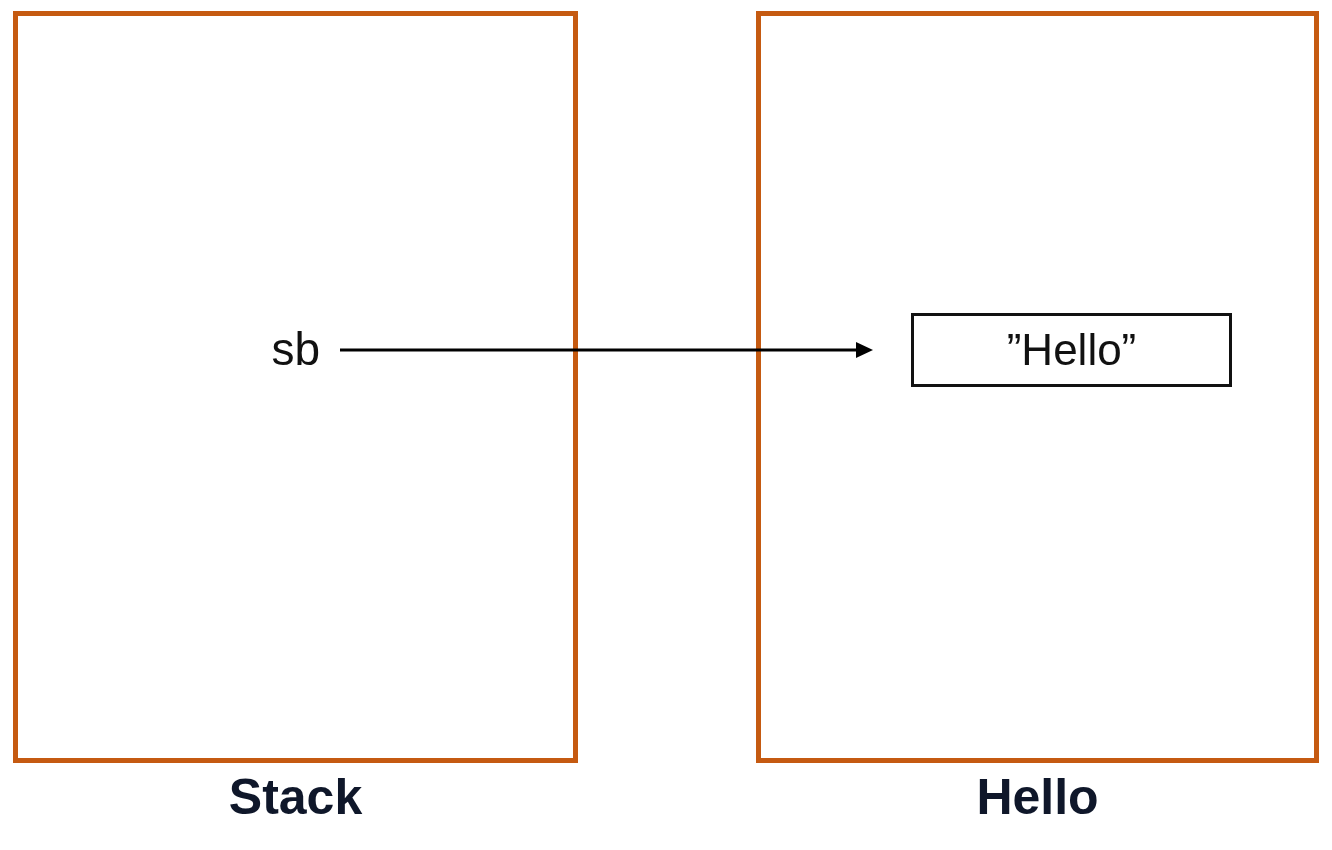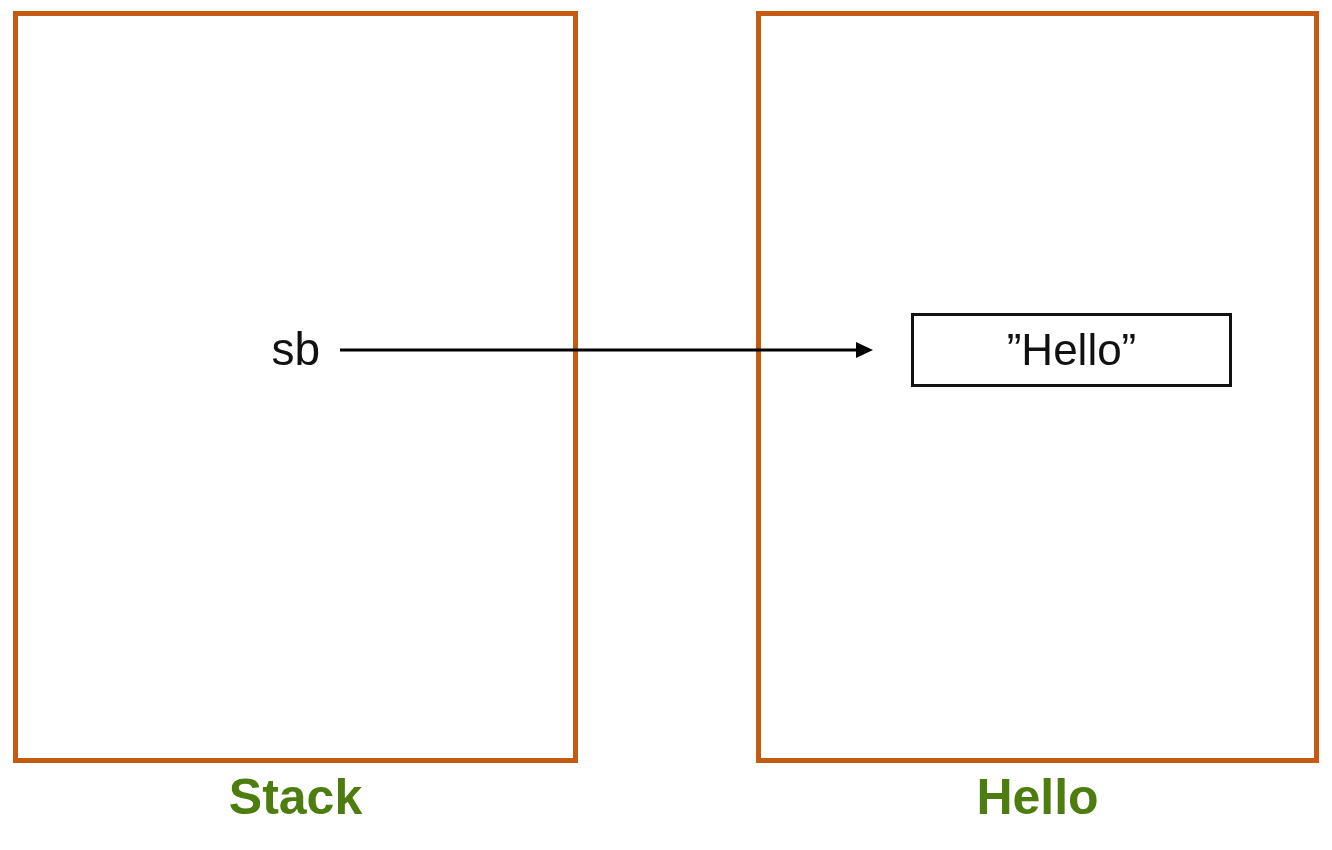--- a/index.html
+++ b/index.html
@@ -34,21 +34,21 @@
     top: 11px;
     width: 563px;
     height: 752px;
   }
   .region-label {
     position: absolute;
     top: 772px;
     height: 50px;
     font-size: 50px;
     font-weight: bold;
-    color: #4d7c0f;
+    color: #0f172a;
     text-align: center;
     line-height: 50px;
     letter-spacing: 0px;
   }
   .region-label.stack-label {
     left: 13px;
     width: 565px;
   }
   .region-label.heap-label {
     left: 756px;

